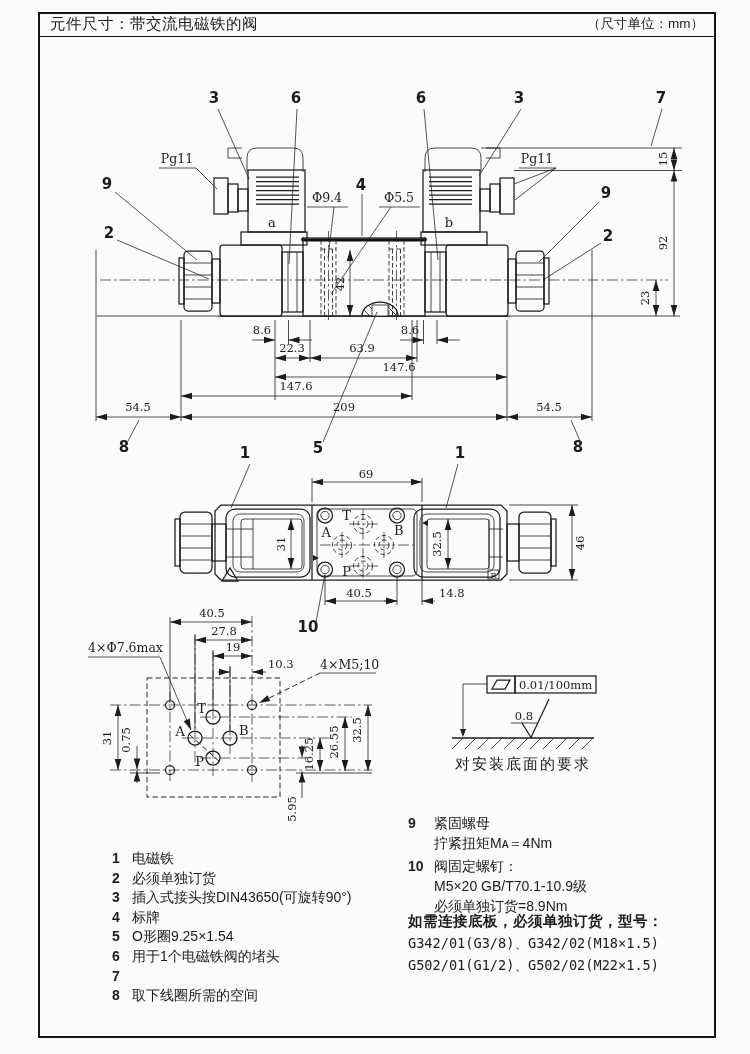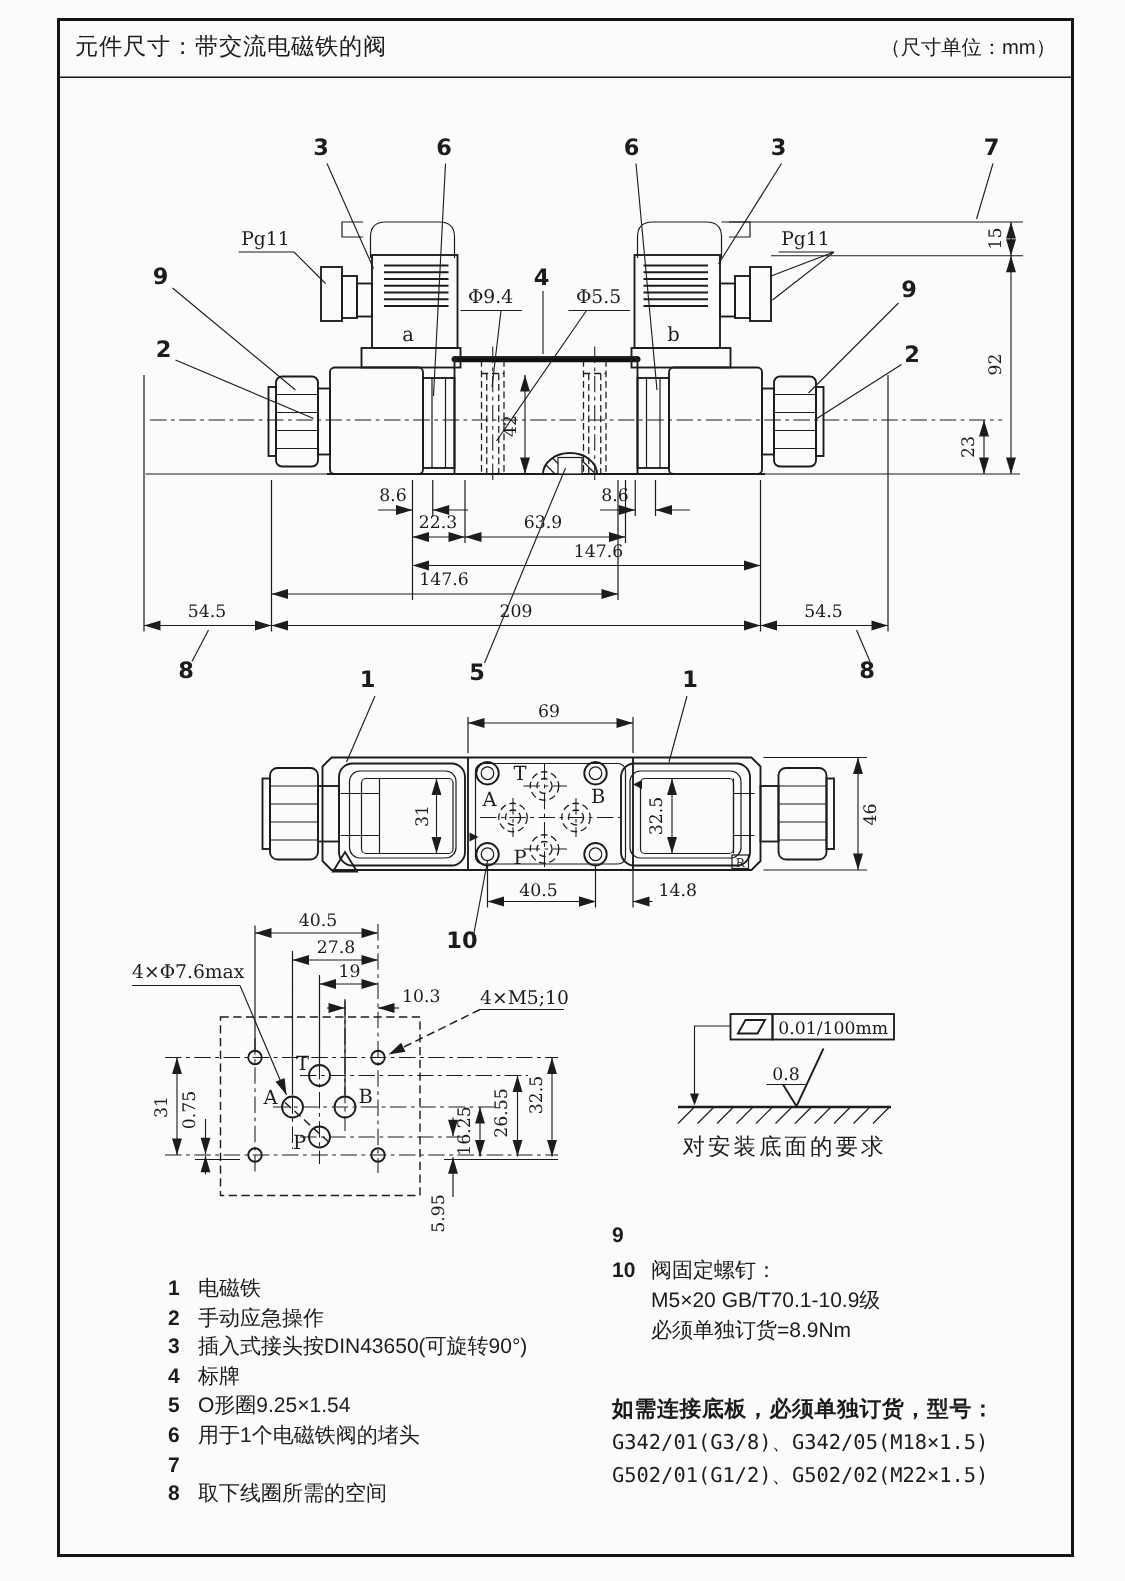--- a/index.html
+++ b/index.html
@@ -1,18 +1,18 @@
 <!DOCTYPE html>
 <html><head>
 <meta charset="utf-8">
 <style>
   html,body{margin:0;padding:0;background:#e8e8e8;}
   #page{position:relative;width:750px;height:1054px;background:#fbfbfa;font-family:"Liberation Sans",sans-serif;color:#1c1c1c;overflow:hidden;}
   #frame{position:absolute;left:38px;top:12px;width:678px;height:1026px;border:2.5px solid #141414;box-sizing:border-box;}
-  #titlebar{position:absolute;left:38px;top:12px;width:678px;height:40px;border-bottom:1.4px solid #141414;box-sizing:border-box;display:flex;align-items:center;justify-content:space-between;padding:0 12px;}
+  #titlebar{position:absolute;left:38px;top:12px;width:678px;height:25px;border-bottom:1.4px solid #141414;box-sizing:border-box;display:flex;align-items:center;justify-content:space-between;padding:0 12px;}
   #titlebar .t{font-size:15.5px;letter-spacing:.5px;}
   #titlebar .u{font-size:13.5px;}
   svg{position:absolute;left:0;top:0;}
   svg text{fill:#1c1c1c;}
   .ln{stroke:#1c1c1c;stroke-width:1.25;fill:none;}
   .ln2{stroke:#1c1c1c;stroke-width:.8;fill:none;}
   .thk{stroke:#111;stroke-width:3;fill:none;}
   .hid{stroke:#1c1c1c;stroke-width:.85;fill:none;stroke-dasharray:4.5 2.5;}
   .cl{stroke:#1c1c1c;stroke-width:.7;fill:none;stroke-dasharray:11 3 2.5 3;}
   .dsh{stroke:#1c1c1c;stroke-width:.95;fill:none;stroke-dasharray:5.5 3;}
@@ -20,21 +20,21 @@
   text.d{font-family:"DejaVu Serif",serif;font-size:12.5px;}
   text.s{font-family:"DejaVu Serif",serif;font-size:11.5px;}
   text.call{font-family:"DejaVu Sans",sans-serif;font-size:15px;font-weight:bold;}
   text.ab{font-family:"DejaVu Serif",serif;font-size:13px;}
   text.port{font-family:"DejaVu Serif",serif;font-size:13px;}
   .notes{position:absolute;font-size:14px;line-height:19.6px;}
   .nrow{display:flex;}
   .nno{width:20px;font-weight:bold;flex:none;}
   .nrow2{display:flex;line-height:20px;}
   .nno2{width:26px;font-weight:bold;flex:none;}
-  #order{position:absolute;left:408px;top:929px;}
+  #order{position:absolute;left:408px;top:910px;}
   #order .ot{font-weight:bold;font-size:14.5px;line-height:22px;letter-spacing:.5px;}
   #order .om{font-family:"DejaVu Sans Mono",monospace;font-size:13.6px;line-height:22.3px;}
 </style>
 </head>
 <body>
 
 <div id="page">
   <div id="frame"></div>
   <div id="titlebar">
     <span class="t">元件尺寸：带交流电磁铁的阀</span>
@@ -372,21 +372,21 @@
     </g>
   </svg>
 
   <div class="notes" style="left:112px;top:849px;">
     <div class="nrow">
         <span class="nno">1</span>
         <span>电磁铁</span>
       </div>
     <div class="nrow">
         <span class="nno">2</span>
-        <span>手动应急操作</span>
+        <span>必须单独订货</span>
       </div>
     <div class="nrow">
         <span class="nno">3</span>
         <span>插入式接头按DIN43650(可旋转90°)</span>
       </div>
     <div class="nrow">
         <span class="nno">4</span>
         <span>标牌</span>
       </div>
     <div class="nrow">
@@ -402,29 +402,33 @@
       </div>
     <div class="nrow">
         <span class="nno">8</span>
         <span>取下线圈所需的空间</span>
       </div>
   </div>
 
   <div class="notes" style="left:408px;top:813px;">
     <div class="nrow2">
       <span class="nno2">9</span>
+      <span>
+        <div>紧固螺母</div>
+        <div>拧紧扭矩Mᴀ＝4Nm</div>
+      </span>
     </div>
     <div class="nrow2" style="margin-top:3px;">
       <span class="nno2">10</span>
       <span>
         <div>阀固定螺钉：</div>
         <div>M5×20 GB/T70.1-10.9级</div>
         <div>必须单独订货=8.9Nm</div>
       </span>
     </div>
   </div>
 
   <div id="order">
     <div class="ot">如需连接底板，必须单独订货，型号：</div>
-    <div class="om">G342/01(G3/8)、G342/05(M18×1.5)</div>
+    <div class="om">G342/01(G3/8)、G342/02(M18×1.5)</div>
     <div class="om">G502/01(G1/2)、G502/02(M22×1.5)</div>
   </div>
 </div>
 
 </body></html>

